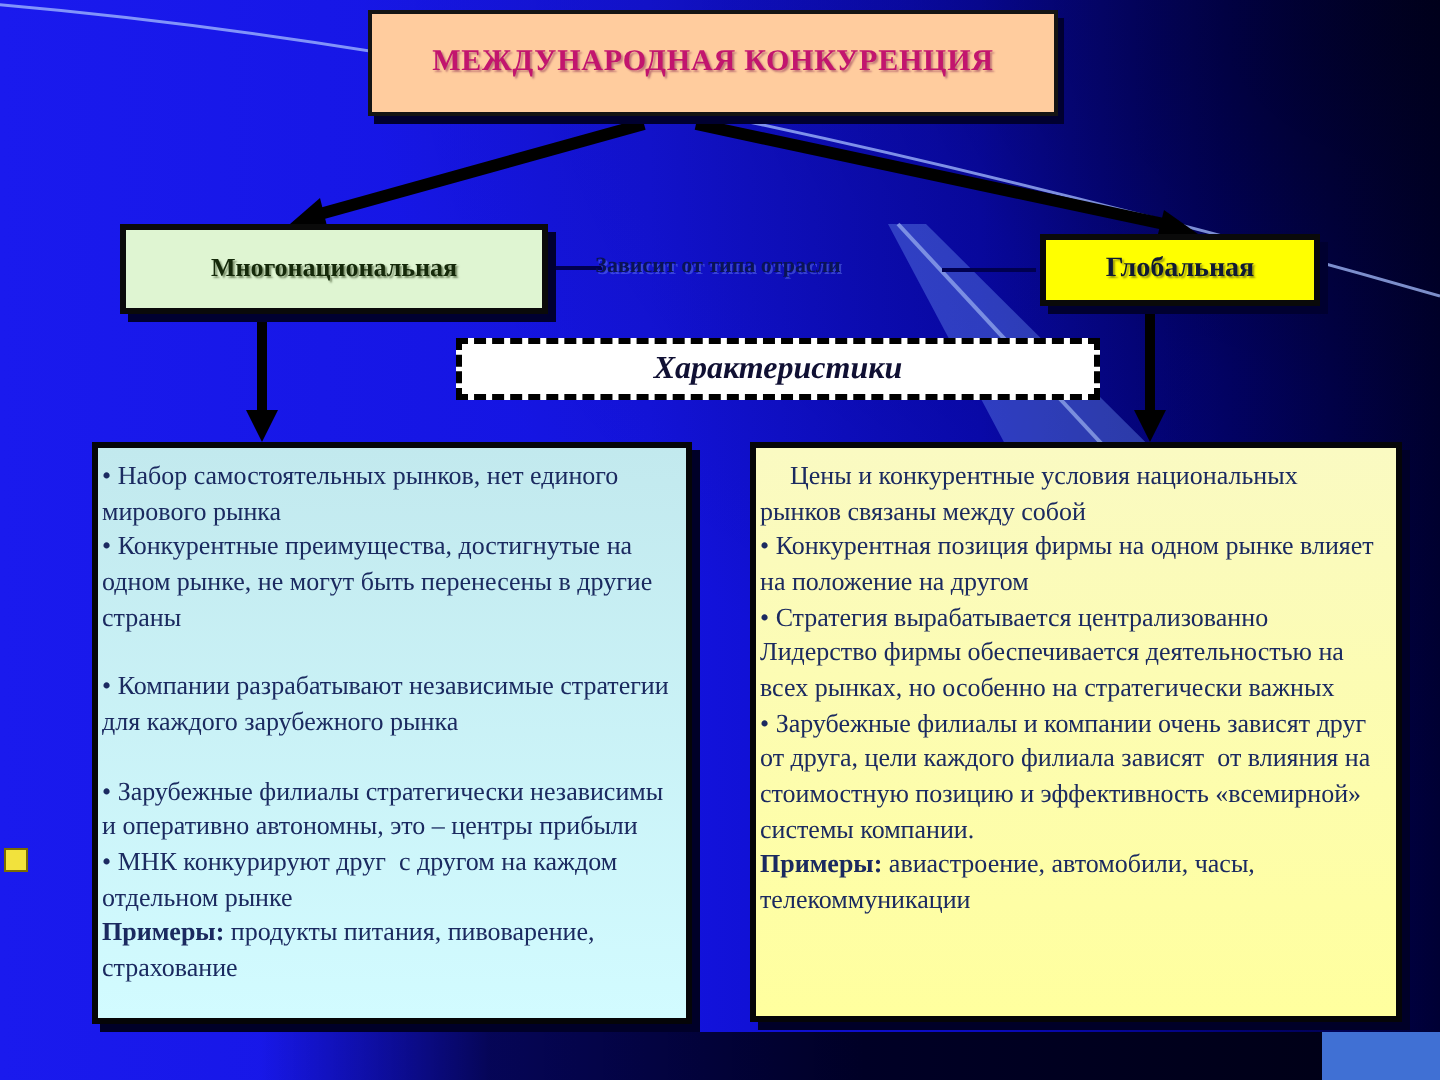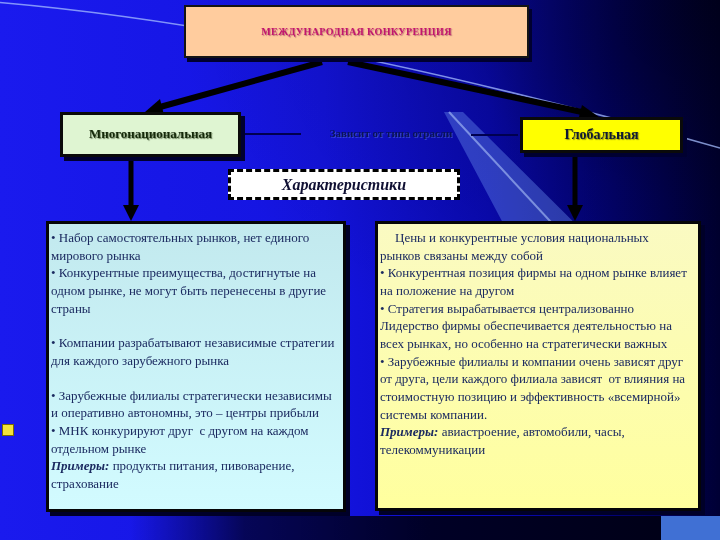--- a/index.html
+++ b/index.html
@@ -4,55 +4,55 @@
 <style>
   * { margin:0; padding:0; box-sizing:border-box; }
   html,body { width:720px; height:540px; }
   body { font-family:"Liberation Serif","DejaVu Serif",serif; }
   .slide { position:relative; width:720px; height:540px; overflow:hidden; background:#1717e8; }
   .bg { position:absolute; left:0; top:0; }
   .box { position:absolute; display:flex; align-items:center; justify-content:center; text-align:center; }
   .title-box {
     left:184px; top:5px; width:345px; height:53px;
     background:#ffcc9e; border:2px solid #141414; box-shadow:3px 4px 0 #000030;
-    color:#c2156e; font-weight:bold; font-size:10px; letter-spacing:.4px;
+    color:#c2156e; font-weight:bold; font-size:15px; letter-spacing:.4px;
     text-shadow:1px 1px 1px rgba(120,20,70,.45);
   }
   .green-box {
-    left:60px; top:112px; width:181px; height:45px; flex-direction:row;
+    left:60px; top:112px; width:214px; height:45px; flex-direction:row;
     background:#dff5d2; border:3px solid #0a0a0a; box-shadow:4px 4px 0 #000030;
     color:#15290a; font-weight:bold; font-size:13px; line-height:1.45;
     text-shadow:1px 1px 1px rgba(20,40,0,.5);
   }
   .yellow-box {
-    left:520px; top:117px; width:163px; height:36px;
+    left:520px; top:117px; width:140px; height:36px;
     background:#ffff00; border:3px solid #0a0a0a; box-shadow:4px 4px 0 #000030;
     color:#101a33; font-weight:bold; font-size:14px;
     text-shadow:1px 1px 1px rgba(40,40,20,.45);
   }
   .note {
-    position:absolute; left:296px; top:127px; width:190px; text-align:center;
+    position:absolute; left:264px; top:127px; width:190px; text-align:center;
     color:#0a1455; font-weight:bold; font-size:11px;
     text-shadow:1px 1px 0 rgba(130,160,255,.35);
   }
   .dashed-box {
-    left:228px; top:169px; width:232px; height:31px;
+    left:228px; top:169px; width:322px; height:31px;
     background:#ffffff; border:3px dashed #000;
     color:#101033; font-style:italic; font-weight:bold; font-size:16px;
   }
   .panel {
     position:absolute; top:221px; border:3px solid #050508; box-shadow:4px 4px 0 #000028;
     color:#1b2a60; font-size:13px; line-height:1.36; padding:5px 8px 0 2px;
     white-space:pre-wrap;
   }
   .panel-left  { left:46px;  width:300px; height:291px; background:linear-gradient(#c2e9ee,#d2fbff); }
   .panel-right { left:375px; width:326px; height:290px; background:linear-gradient(#fafac2,#ffff9e); }
   .para.gap { margin-bottom:17px; }
   .para.indent { text-indent:15px; }
-  .lead { font-weight:bold; font-style:italic; }
+  .lead { font-weight:bold; }
   .deco-bullet {
     position:absolute; left:2px; top:424px; width:12px; height:12px;
     background:#f2e23c; border:1px solid #7a6c00;
   }
 </style>
 </head>
 <body>
 
 <div class="slide">
 

